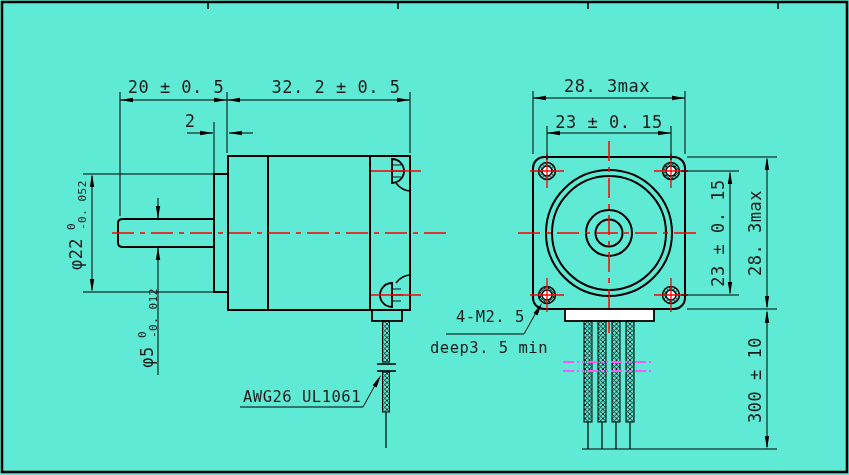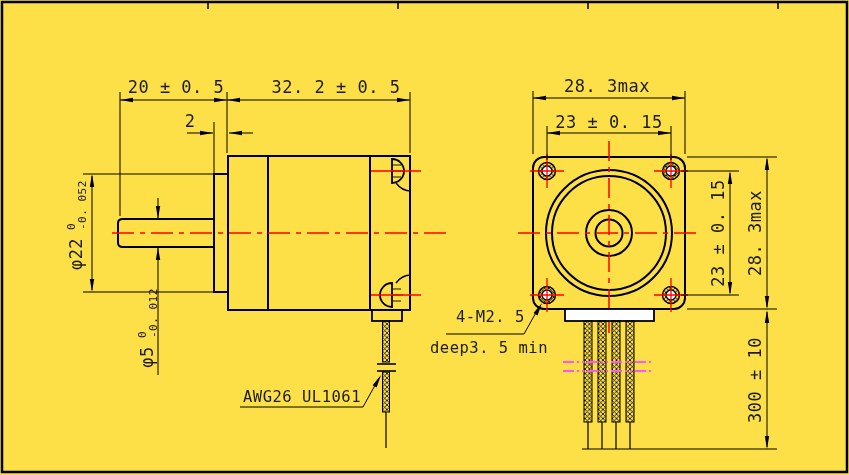--- a/index.html
+++ b/index.html
@@ -1,16 +1,16 @@
 <!DOCTYPE html>
 <html><head>
 <meta charset="utf-8">
 <style>
   html,body{margin:0;padding:0;background:#fff;}
-  .sheet{position:relative;width:849px;height:475px;background:#fde047;overflow:hidden;text-align:right;}
+  .sheet{position:relative;width:849px;height:475px;background:#5eead4;overflow:hidden;text-align:right;}
   svg{display:block;}
   text{font-family:"DejaVu Sans Mono","Liberation Mono",monospace;fill:#1c1c1c;letter-spacing:0.5px;}
   .t17{font-size:17px;}
   .t15{font-size:15.5px;}
   .t11{font-size:11px;}
 </style>
 </head>
 <body>
 
 <div class="sheet">

